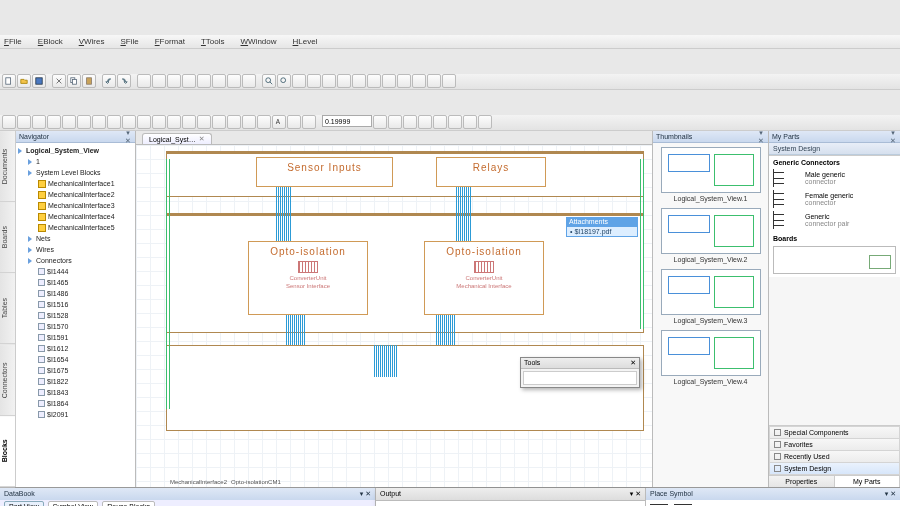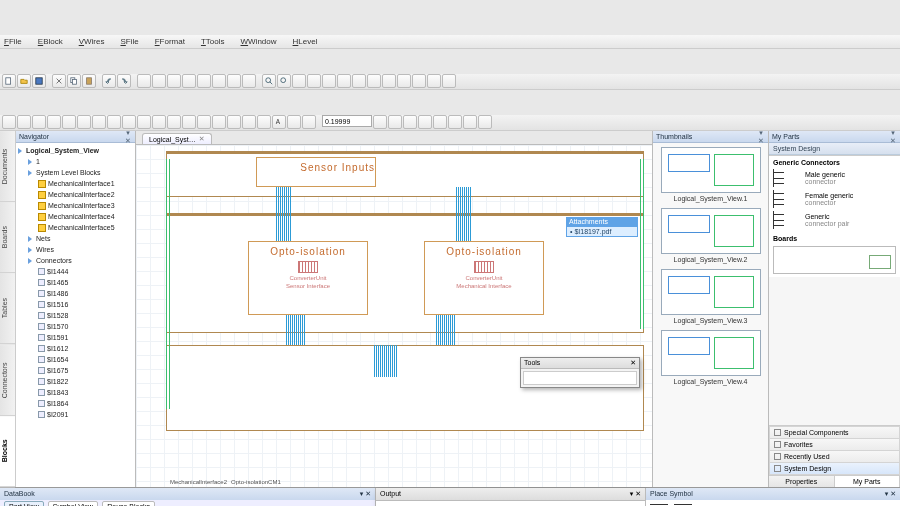--- a/index.html
+++ b/index.html
@@ -378,22 +378,25 @@
         <span class="close">✕</span>
       </div>
     </div>
     <div class="canvas">
       <div class="grid"></div>
 
       <div class="region top"></div>
       <div class="region mid"></div>
       <div class="region bot"></div>
 
-      <div class="block" style="left:120px; top:12px; width:120px; height:30px;align-items:flex-end;">
+      <div class="block" style="left:120px; top:12px; width:137px; height:30px;">
         <span class="title">Sensor Inputs</span>
+      </div>
+      <div class="block" style="left:300px; top:12px; width:110px; height:30px;">
+        <span class="title">Relays</span>
       </div>
 
       <div class="block" style="left:112px; top:96px; width:120px; height:74px;">
         <span class="title">Opto-isolation</span>
         <div class="iconchip"></div>
         <span class="sub">ConverterUnit</span>
         <span class="sub">Sensor Interface</span>
       </div>
       <div class="block" style="left:288px; top:96px; width:120px; height:74px;">
         <span class="title">Opto-isolation</span>

